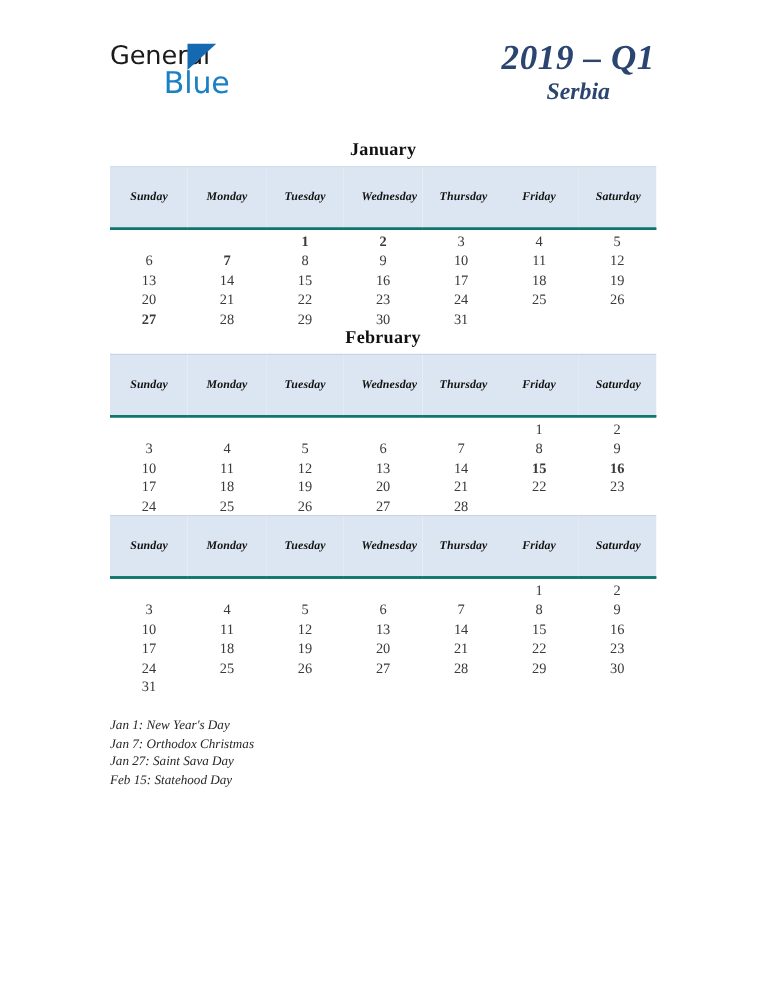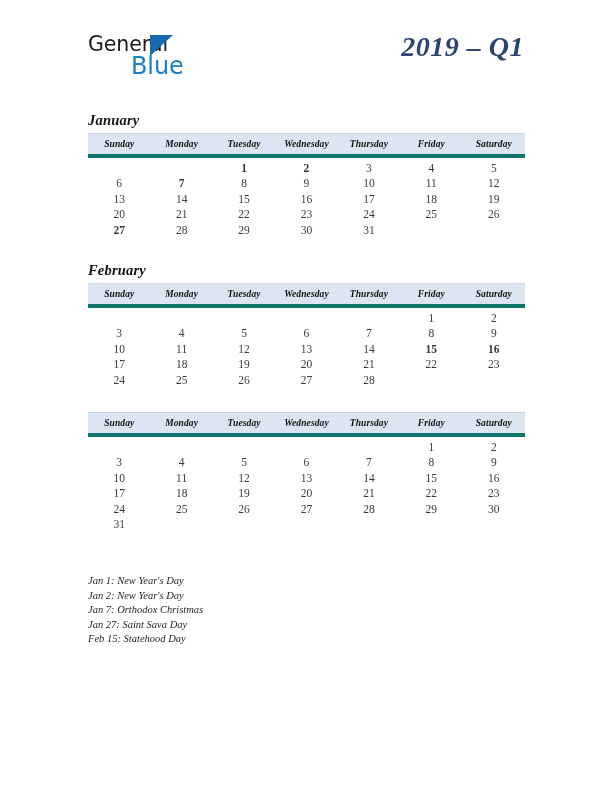--- a/index.html
+++ b/index.html
@@ -88,23 +88,22 @@
     white-space: nowrap;
   }
 
   
   .month-block {
     position: absolute;
     left: 88px;
     width: 437px;
   }
   .month-name {
-    text-align: left;
-    font-family: "Liberation Serif", serif;
-    font-style: italic;
+    text-align: center;
+    font-family: "Liberation Serif", serif;
     font-weight: bold;
     font-size: 14.5px;
     color: #111111;
     letter-spacing: 0.2px;
     margin-bottom: 4px;
   }
   table.cal {
     border-collapse: collapse;
     width: 437px;
     table-layout: fixed;
@@ -113,23 +112,23 @@
     background: #dce6f2;
   }
   table.cal thead th {
     font-family: "Liberation Serif", serif;
     font-style: italic;
     font-weight: bold;
     font-size: 9.5px;
     color: #111111;
     text-align: center;
     height: 20px;
-    padding: 0;
+    padding: 14px;
     border-top: 1px solid #c8d4e4;
-    border-bottom: 4px solid #0f766e;
+    border-bottom: 2px solid #0f766e;
     letter-spacing: 0.1px;
   }
   table.cal tbody td {
     font-family: "Liberation Serif", serif;
     font-size: 11.5px;
     color: #3a3a3a;
     text-align: center;
     height: 15.5px;
     padding: 0;
     vertical-align: middle;
@@ -165,20 +164,21 @@
 <div id="header">
 
   <div id="logo">
     <span id="logo-general">General</span>
     <span id="logo-triangle"></span>
     <span id="logo-blue">Blue</span>
   </div>
 
   <div id="title-block">
     <div id="title-main">2019 – Q1</div>
+    <div id="title-sub">Serbia</div>
   </div>
 
 </div>
 
 <div id="months-container">
     <div class="month-block" style="top: 112px;">
       <div class="month-name">January</div>
       <table class="cal">
         <thead>
           <tr>
@@ -371,17 +371,16 @@
             <td class="empty"></td>
             <td class="empty"></td>
           </tr>
         </tbody>
       </table>
     </div>
   </div>
 
 <div id="legend">
     <div class="legend-row">Jan 1: New Year's Day</div>
-    <div class="legend-row">Jan 2: New Year's Day</div>
     <div class="legend-row">Jan 7: Orthodox Christmas</div>
     <div class="legend-row">Jan 27: Saint Sava Day</div>
     <div class="legend-row">Feb 15: Statehood Day</div>
   </div>
 
 </body></html>

